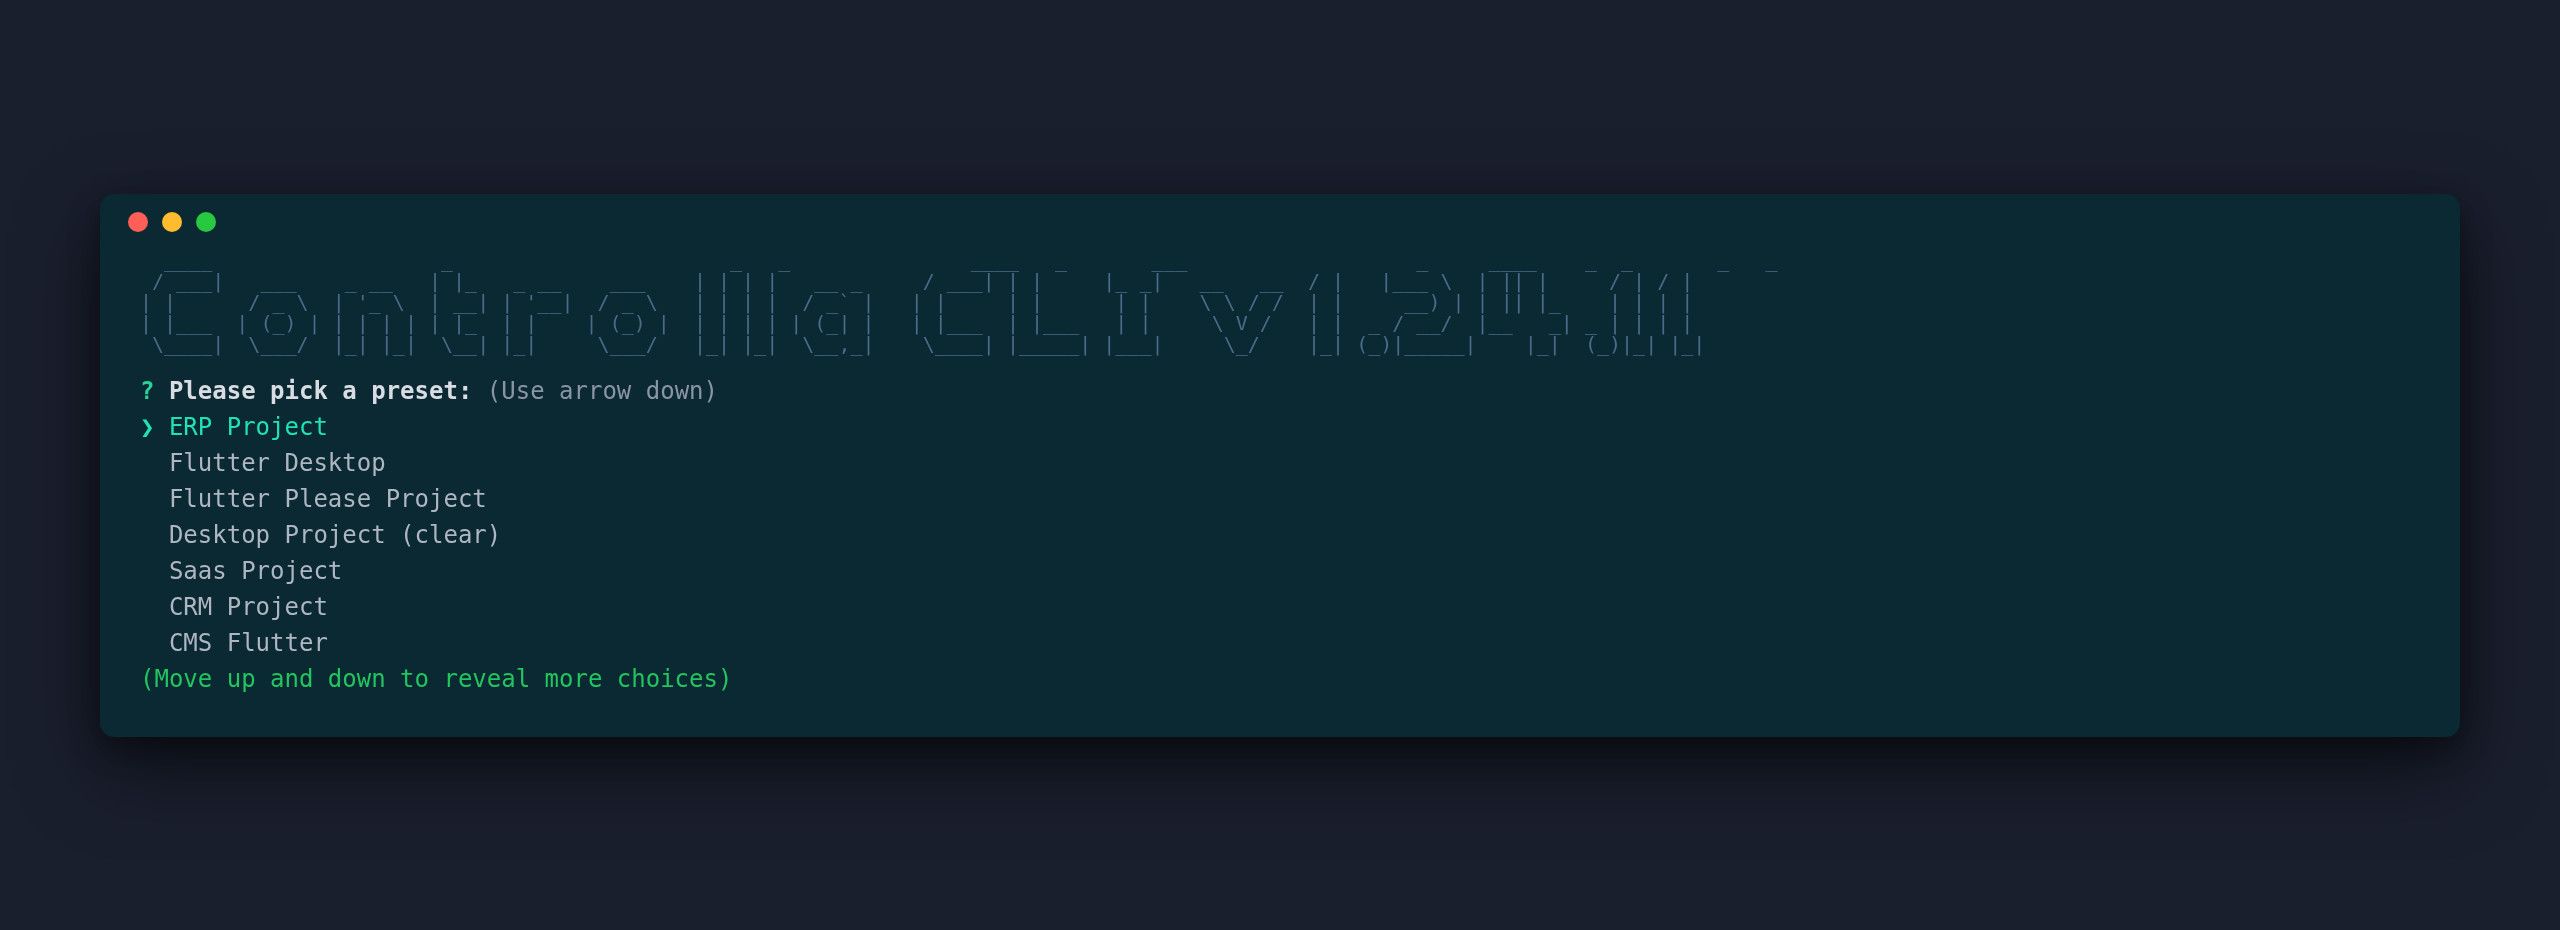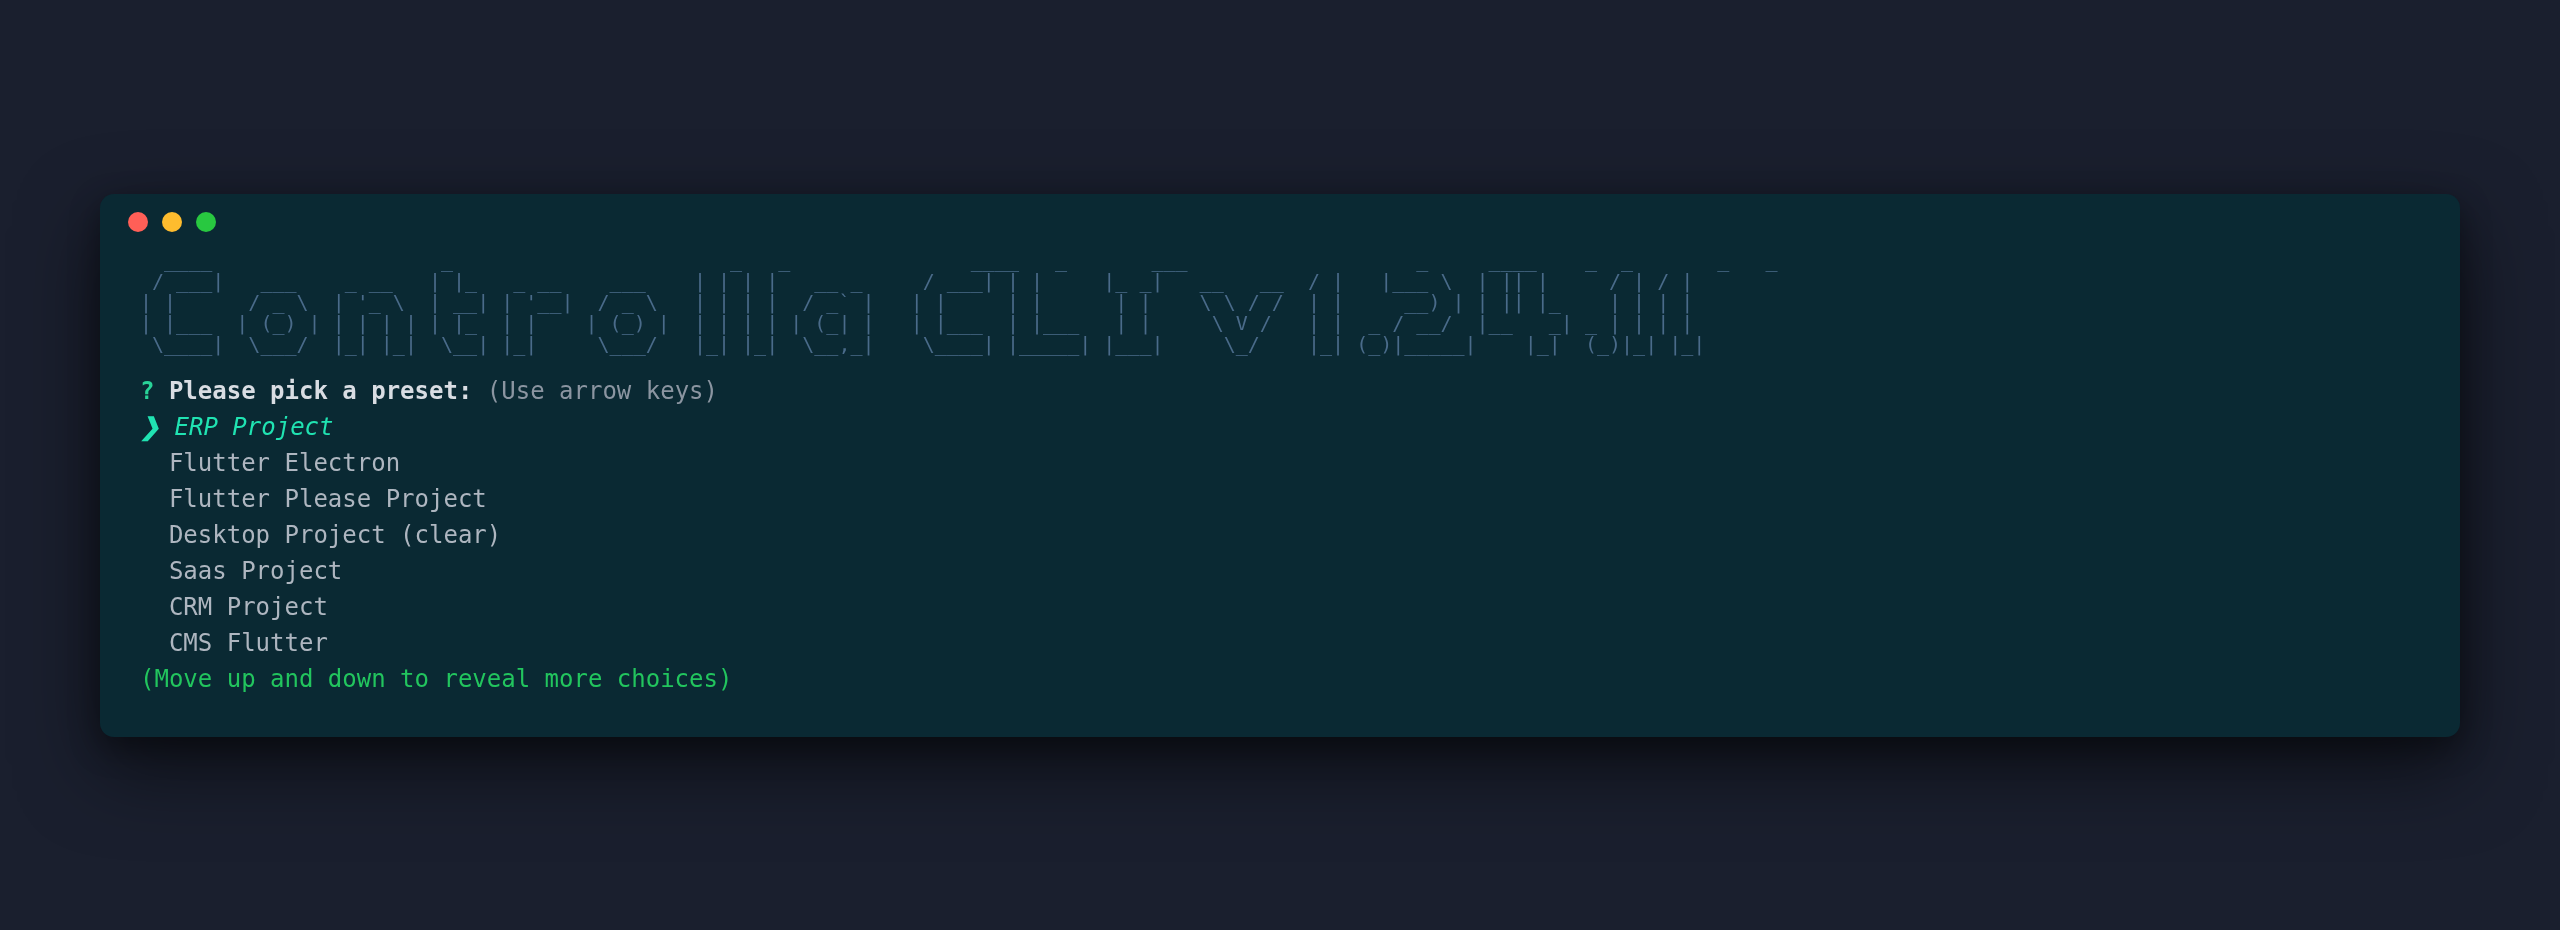--- a/index.html
+++ b/index.html
@@ -59,21 +59,21 @@
 
   .prompt-block {
     font-size: 24px;
     line-height: 1.5;
     white-space: pre;
   }
 
   .q-mark { color: #29d398; font-weight: bold; }
   .prompt-text { color: #d9dde3; font-weight: 600; margin-top: 20px; }
   .hint-text { color: #8b95a1; }
-  .selected-line { color: #20e3b2; font-style: italic; }
+  .selected-line { color: #20e3b2; }
   .pointer { color: #20e3b2; font-weight: bold; }
   .option-line { color: #aeb6c0; }
   .footer-hint { color: #22c55e; }
 </style>
 </head>
 <body>
 
 <div class="terminal-window">
 
   <div class="titlebar">
@@ -83,23 +83,23 @@
   </div>
 
   <div class="terminal-body">
 
     <pre class="ascii-banner">  ____                   _                       _   _               ____   _       ___                   _     ____    _  _       _   _ 
  / ___|   ___    _ __   | |_   _ __    ___    | | | |   __ _     / ___| | |     |_ _|   __   __  / |   |___ \  | || |     / | / |
 | |      / _ \  | '_ \  | __| | '__|  / _ \   | | | |  / _` |   | |     | |      | |    \ \ / /  | |     __) | | || |_    | | | |
 | |___  | (_) | | | | | | |_  | |    | (_) |  | | | | | (_| |   | |___  | |___   | |     \ V /   | |  _ / __/  |__   _| _ | | | |
  \____|  \___/  |_| |_|  \__| |_|     \___/   |_| |_|  \__,_|    \____| |_____| |___|     \_/    |_| (_)|_____|    |_|  (_)|_| |_|</pre>
 
-    <div class="prompt-block"><span class="q-mark">?</span> <span class="prompt-text">Please pick a preset:</span> <span class="hint-text">(Use arrow keys)</span>
+    <div class="prompt-block"><span class="q-mark">?</span> <span class="prompt-text">Please pick a preset:</span> <span class="hint-text">(Use arrow down)</span>
 <span class="selected-line"><span class="pointer">❯</span> <span>ERP Project</span></span>
-<span class="option-line">  <span>Flutter Electron</span></span>
+<span class="option-line">  <span>Flutter Desktop</span></span>
 <span class="option-line">  <span>Flutter Please Project</span></span>
 <span class="option-line">  <span>Desktop Project (clear)</span></span>
 <span class="option-line">  <span>Saas Project</span></span>
 <span class="option-line">  <span>CRM Project</span></span>
 <span class="option-line">  <span>CMS Flutter</span></span>
 <span class="footer-hint">(Move up and down to reveal more choices)</span></div>
 
   </div>
 </div>
 

